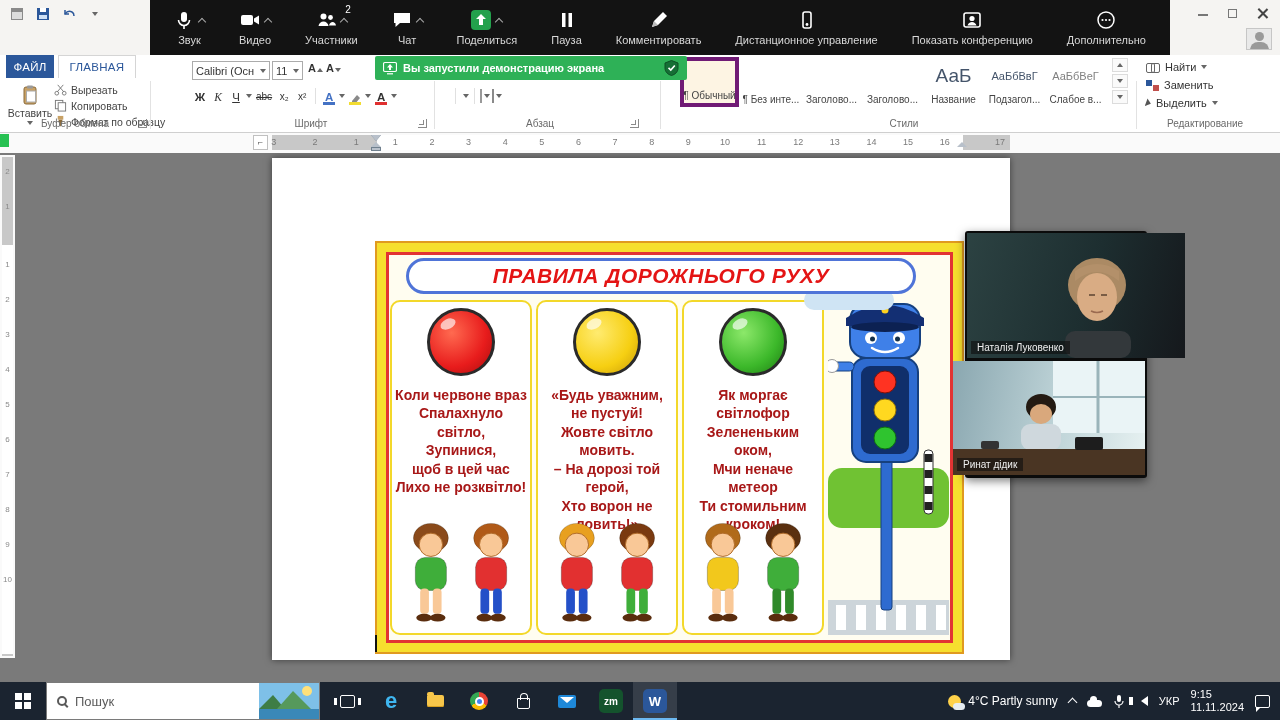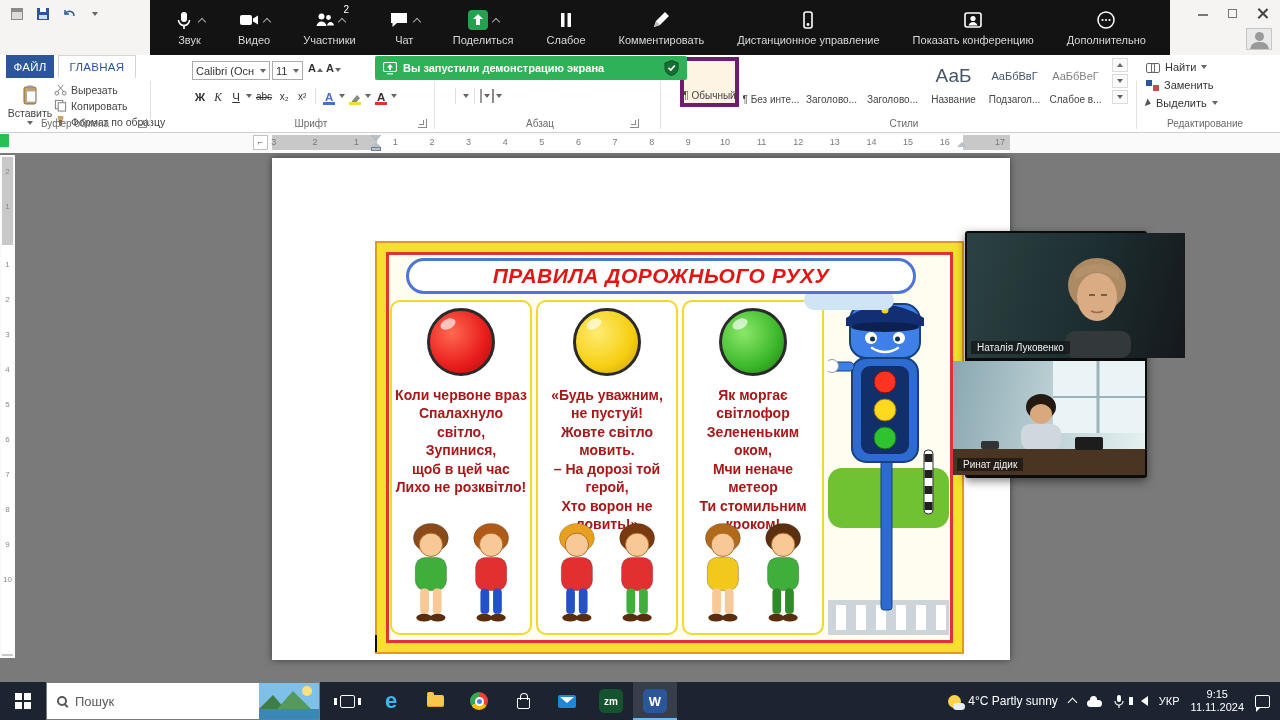--- a/index.html
+++ b/index.html
@@ -190,21 +190,21 @@
 .tray{position:absolute;right:0;top:0;height:38px;display:flex;align-items:center;gap:11px;padding-right:10px;font-size:11px}
 .tray-weather{display:flex;align-items:center;gap:7px;font-size:12px}
 .wsun{width:13px;height:13px;border-radius:50%;background:#ffd24a;position:relative}
 .wsun::after{content:"";position:absolute;right:-4px;bottom:-2px;width:12px;height:7px;background:#e8eef2;border-radius:6px}
 .chev-up{width:7px;height:7px;border-left:1.5px solid #fff;border-top:1.5px solid #fff;transform:rotate(45deg);margin-top:3px}
 .cloudi{width:15px;height:7px;background:#fff;border-radius:8px;position:relative;margin-top:4px}
 .cloudi::before{content:"";position:absolute;left:3px;top:-4px;width:7px;height:7px;background:#fff;border-radius:50%}
 .micsvg{width:12px;height:15px}
 .vol{width:0;height:0;border-top:5px solid transparent;border-bottom:5px solid transparent;border-right:7px solid #fff;position:relative;margin-left:5px}
 .vol::before{content:"";position:absolute;left:-12px;top:-4px;width:4px;height:8px;background:#fff}
-.clockblk{text-align:center;line-height:13px}
+.clockblk{text-align:left;line-height:13px}
 .notif{width:15px;height:13px;border:1.5px solid #fff;border-radius:2px;position:relative}
 .notif::after{content:"";position:absolute;left:0;bottom:-5px;border-left:0 solid transparent;border-right:5px solid transparent;border-top:5px solid #fff}
 </style>
 </head>
 <body>
 
 <div id="screen">
 
   <div class="top-strip">
     <div class="qat">
@@ -279,21 +279,21 @@
         </div>
         <span class="zlabel">Поделиться</span>
       </div>
       <div class="zitem">
         <div class="zicon-row">
           <svg class="zsvg" viewBox="0 0 20 20">
               <rect x="5" y="3" width="3.5" height="14" fill="#fff"></rect>
               <rect x="11.5" y="3" width="3.5" height="14" fill="#fff"></rect>
             </svg>
         </div>
-        <span class="zlabel">Слабое</span>
+        <span class="zlabel">Пауза</span>
       </div>
       <div class="zitem">
         <div class="zicon-row">
           <svg class="zsvg" viewBox="0 0 20 20">
               <path d="M3 17 L5 11 L14 2 L18 6 L9 15z" fill="#fff"></path>
               <path d="M3 17 L5 11 L9 15z" fill="#bbb"></path>
             </svg>
         </div>
         <span class="zlabel">Комментировать</span>
       </div>

